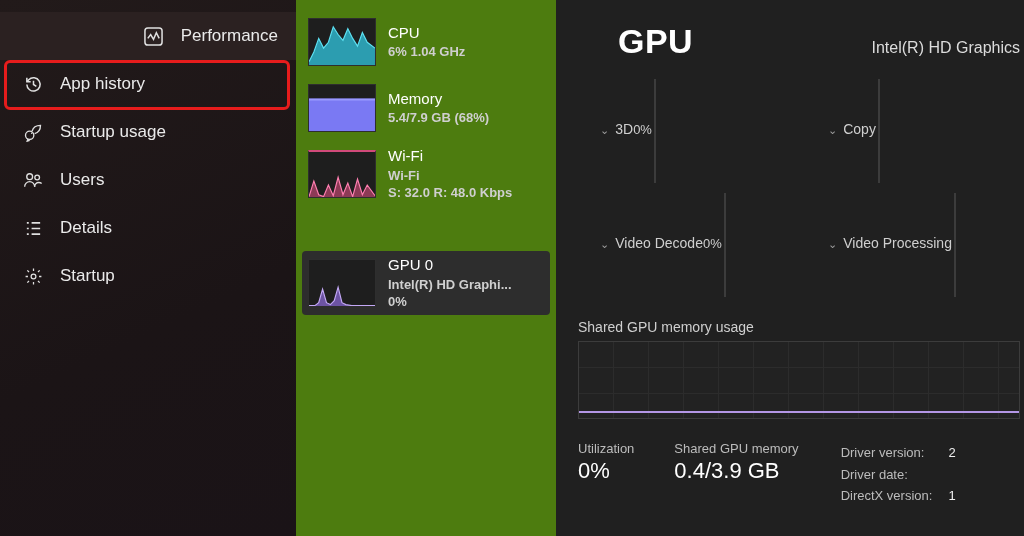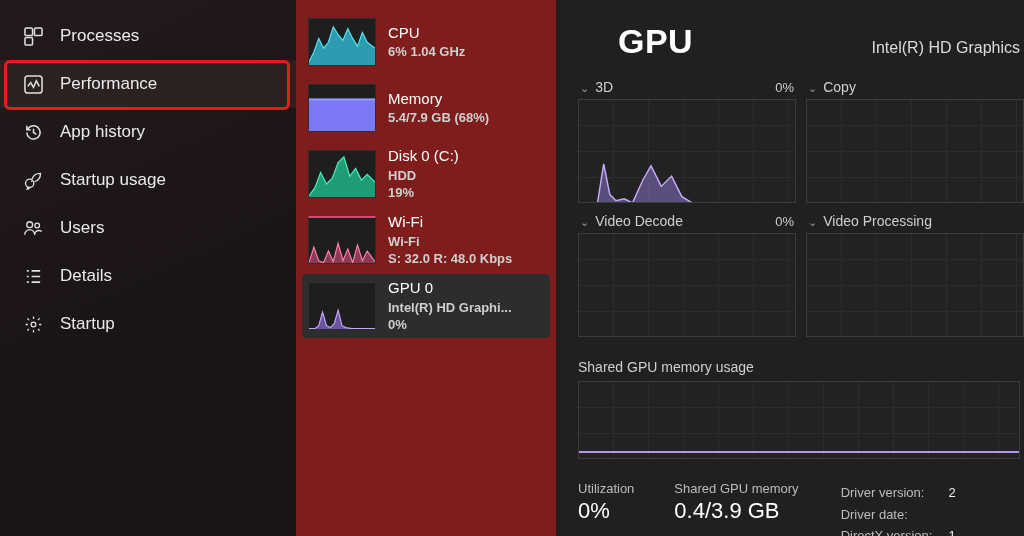--- a/index.html
+++ b/index.html
@@ -3,40 +3,40 @@
 <meta charset="utf-8">
 <style>
   * { margin:0; padding:0; box-sizing:border-box; }
   html,body { width:1024px; height:536px; overflow:hidden; background:#191414; font-family:"Segoe UI",Arial,sans-serif; color:#e0e0e0; }
   .app { display:flex; width:100%; height:100%; }
 
   
   .nav { width:296px; background:linear-gradient(155deg,#221a1a 0%,#1b1416 60%,#1a1317 100%); padding-top:12px; }
   .nav-item { display:flex; align-items:center; height:48px; padding:0 18px 0 22px; font-size:17px; color:#eaeaea; cursor:default; }
   .nav-item .icon { width:22px; height:22px; display:flex; align-items:center; justify-content:center; margin-right:16px; color:#e0e0e0; }
-  .nav-item.selected { background:#2b2121; }
+  .nav-item.selected { background:#2b2121;justify-content:flex-end; }
   .red-box { position:absolute; border:3px solid #e61c1c; border-radius:6px; pointer-events:none; }
 
   
-  .perflist { width:260px; background:#7f1d1d; padding:10px 6px 0 6px; display:flex; flex-direction:column; gap:2px; }
+  .perflist { width:260px; background:#4d7c0f; padding:10px 6px 0 6px; display:flex; flex-direction:column; gap:2px; }
   .perf-item { display:flex; align-items:center; height:64px; border-radius:4px; padding:0 8px 0 0; cursor:default; }
-  .perf-item.selected { background:#2d2d2d; }
+  .perf-item.selected { background:#2d2d2d;margin-top:43px; }
   .thumb { width:68px; height:48px; border:1px solid #2e2e2e; margin:0 12px 0 6px; position:relative; overflow:hidden; background:#1e1e1e; flex-shrink:0; }
   .thumb svg { position:absolute; inset:0; }
   .pinfo { display:flex; flex-direction:column; justify-content:center; line-height:1.35; overflow:hidden; }
   .ptitle { font-size:15px; font-weight:400; color:#fff; white-space:nowrap; }
   .psub { font-size:13px; color:#cfcfcf; white-space:nowrap; text-overflow:ellipsis; overflow:hidden; max-width:160px;font-weight:bold; }
 
   
   .main { flex:1; background:#202020; padding:22px 0 0 22px; position:relative; overflow:hidden; }
   .titlebar { display:flex; align-items:baseline; justify-content:space-between; padding-right:4px; }
   .titlebar h1 { font-size:34px; font-weight:600; color:#fff; letter-spacing:.5px;margin-left:40px; }
   .gpulabel { font-size:16px; color:#dcdcdc; }
   .grid2 { display:flex; gap:10px; margin-top:18px; }
-  .plotcol { display:flex; flex-direction:column; flex:1; }
+  .plotcol { display:flex; flex:1;margin-left:20px; }
   .plot-head { display:flex; align-items:center; justify-content:space-between; font-size:14px; color:#cfcfcf; padding:0 2px 4px 2px; }
   .chev { display:inline-block; margin-right:6px; font-size:11px; color:#9e9e9e; }
   .pct { color:#cfcfcf; font-size:13px; }
   .plot { height:104px; border:1px solid #3c3c3c; background:
     repeating-linear-gradient(to right, transparent 0 34px, #2c2c2c 34px 35px),
     repeating-linear-gradient(to bottom, transparent 0 25px, #2c2c2c 25px 26px),
     #222; position:relative; overflow:hidden; }
   .plot svg { position:absolute; inset:0; }
 
   .sharedlbl { font-size:14px; color:#cfcfcf; margin:22px 0 6px 0; }
@@ -53,30 +53,20 @@
   .drv { font-size:13px; color:#bcbcbc; line-height:1.5; }
   .drv td:first-child{ padding-right:14px;}
   .drv td:last-child{ color:#eee;}
 </style>
 </head>
 <body>
 
 <div class="app">
 
   <div class="nav" style="position:relative">
-    <div class="nav-item">
-      <span class="icon">
-        <svg width="19" height="19" viewBox="0 0 20 20" fill="none" stroke="currentColor" stroke-width="1.6">
-            <rect x="1" y="1" width="8" height="8" rx="1.5"></rect>
-            <rect x="11" y="1" width="8" height="8" rx="1.5"></rect>
-            <rect x="1" y="11" width="8" height="8" rx="1.5"></rect>
-          </svg>
-      </span>
-      <span>Processes</span>
-    </div>
     <div class="nav-item selected">
       <span class="icon">
         <svg width="19" height="19" viewBox="0 0 20 20" fill="none" stroke="currentColor" stroke-width="1.6">
             <rect x="1" y="1" width="18" height="18" rx="3"></rect>
             <path d="M4 12l3-4 3 5 3-7 3 6"></path>
           </svg>
       </span>
       <span>Performance</span>
     </div>
     <div class="nav-item">
@@ -153,33 +143,20 @@
             <rect x="0" y="14" width="68" height="34" fill="#7a79f3"></rect>
             <rect x="0" y="14" width="68" height="2" fill="#9a99ff"></rect>
           </svg>
       </div>
       <div class="pinfo">
         <span class="ptitle">Memory</span>
         <span class="psub">5.4/7.9 GB (68%)</span>
       </div>
     </div>
 
-    <div class="perf-item">
-      <div class="thumb">
-        <svg viewBox="0 0 68 48" preserveAspectRatio="none">
-            <path d="M0 46 6 38 12 22 18 34 24 28 30 12 36 6 42 26 48 18 54 30 60 24 68 32 68 48 0 48Z" fill="#1f9d78"></path>
-            <path d="M0 46 6 38 12 22 18 34 24 28 30 12 36 6 42 26 48 18 54 30 60 24 68 32" stroke="#4af0bd" fill="none" stroke-width="1.2"></path>
-          </svg>
-      </div>
-      <div class="pinfo">
-        <span class="ptitle">Disk 0 (C:)</span>
-        <span class="psub">HDD</span>
-        <span class="psub">19%</span>
-      </div>
-    </div>
 
     <div class="perf-item">
       <div class="thumb" style="border-top:2px solid #d04a7a">
         <svg viewBox="0 0 68 48" preserveAspectRatio="none">
             <path d="M0 46 5 30 10 44 15 46 20 34 25 45 30 26 35 44 40 32 45 46 50 28 55 44 60 34 68 45 68 48 0 48Z" fill="#8d3a56"></path>
             <path d="M0 46 5 30 10 44 15 46 20 34 25 45 30 26 35 44 40 32 45 46 50 28 55 44 60 34 68 45" stroke="#ff7fb1" fill="none" stroke-width="1.2"></path>
           </svg>
       </div>
       <div class="pinfo">
         <span class="ptitle">Wi-Fi</span>

